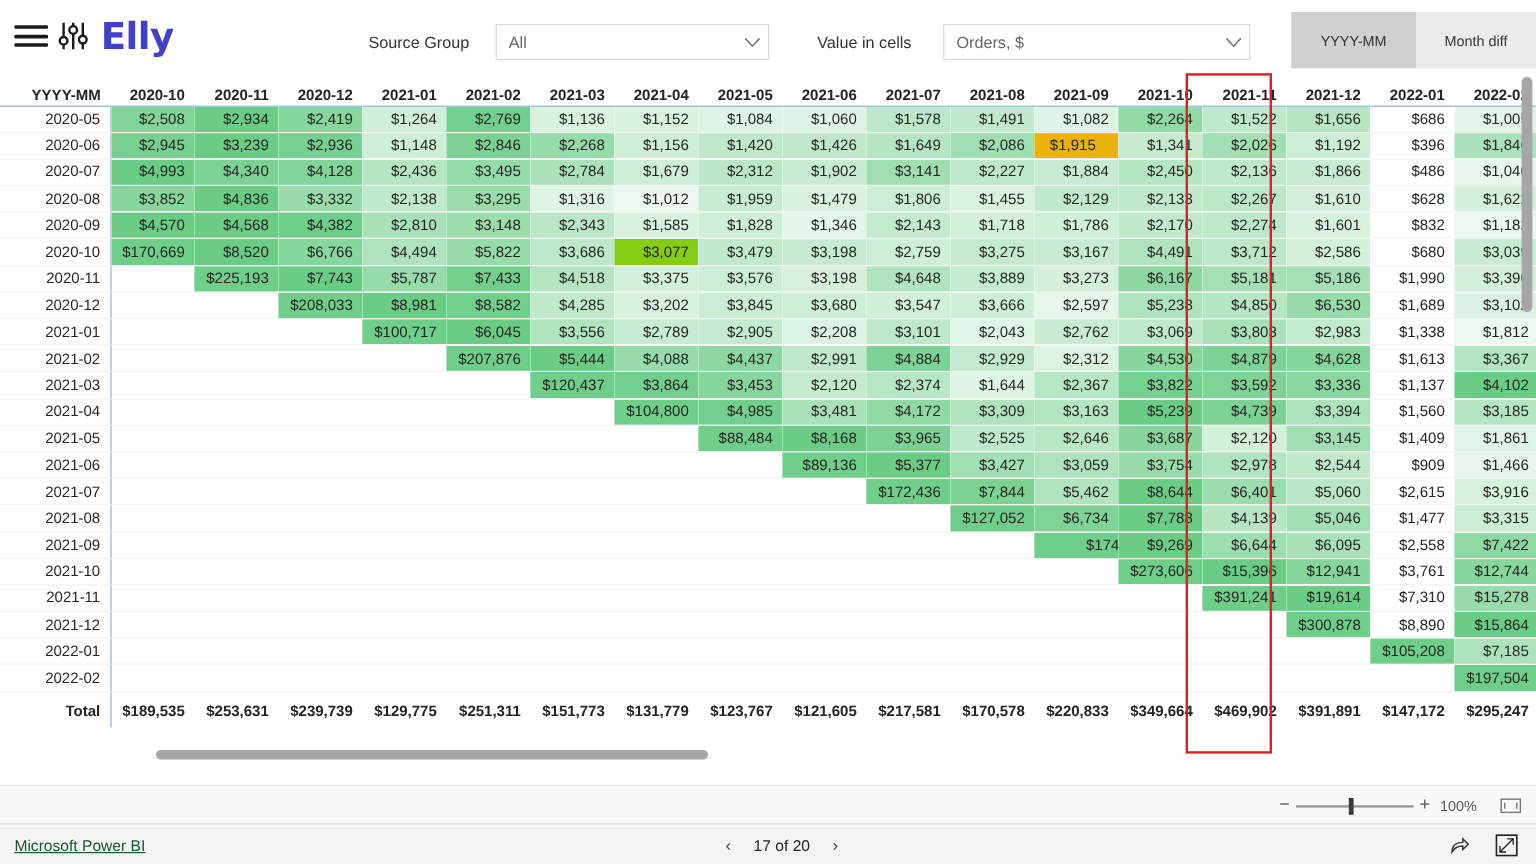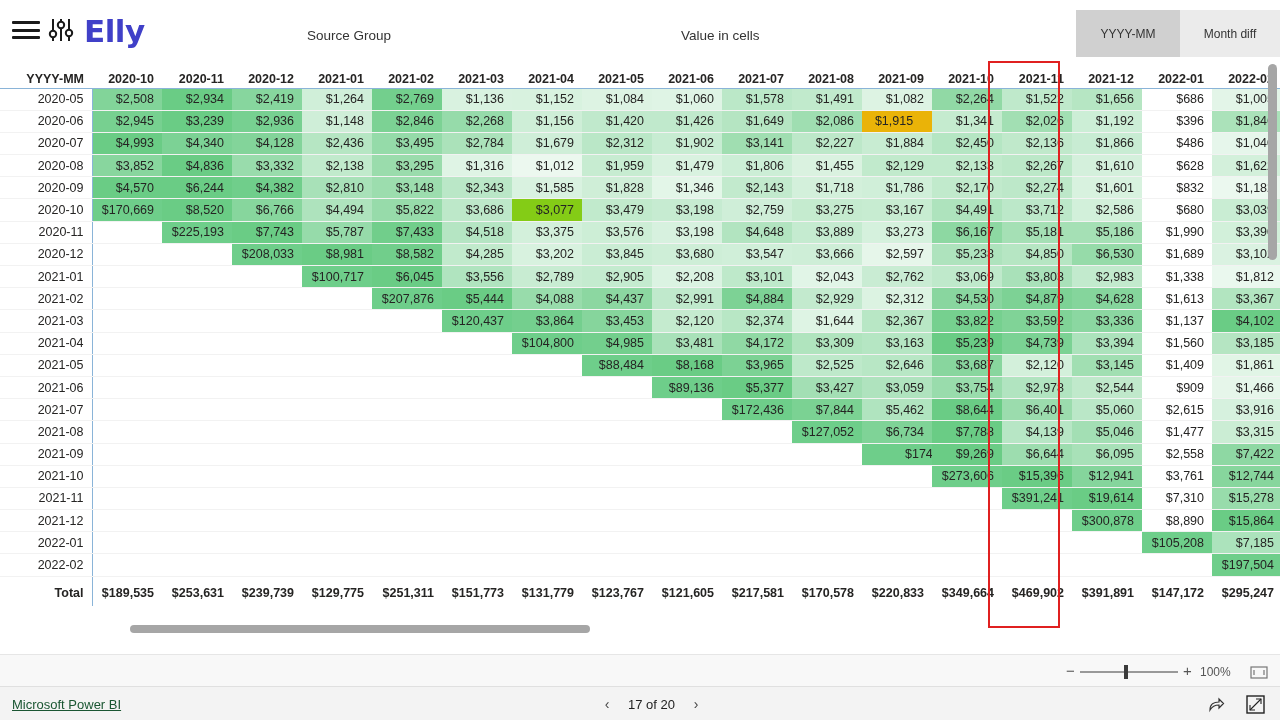--- a/index.html
+++ b/index.html
@@ -167,22 +167,38 @@
         <line x1="21" y1="2" x2="21" y2="24" stroke="#1a1a1a" stroke-width="2"></line>
         <circle cx="5" cy="17" r="3.2" fill="#fff" stroke="#1a1a1a" stroke-width="2"></circle>
         <circle cx="13" cy="8" r="3.2" fill="#fff" stroke="#1a1a1a" stroke-width="2"></circle>
         <circle cx="21" cy="16" r="3.2" fill="#fff" stroke="#1a1a1a" stroke-width="2"></circle>
       </svg>
     </div>
 
     <div class="brand">Elly</div>
 
     <div class="filter-label lbl-source">Source Group</div>
+    <div class="combo" id="combo-source">
+      <div class="val">All</div>
+      <div class="chev">
+        <svg width="14" height="9" viewBox="0 0 14 9">
+            <polyline points="1,1 7,7.5 13,1" fill="none" stroke="#777" stroke-width="1.3"></polyline>
+          </svg>
+      </div>
+    </div>
 
     <div class="filter-label lbl-value">Value in cells</div>
+    <div class="combo" id="combo-value">
+      <div class="val">Orders, $</div>
+      <div class="chev">
+        <svg width="14" height="9" viewBox="0 0 14 9">
+            <polyline points="1,1 7,7.5 13,1" fill="none" stroke="#777" stroke-width="1.3"></polyline>
+          </svg>
+      </div>
+    </div>
 
     <div class="toggle-group">
       <div class="toggle-btn" id="toggle-yyyymm">YYYY-MM</div>
       <div class="toggle-btn" id="toggle-monthdiff">Month diff</div>
     </div>
   </div>
 
   <div class="matrix">
     <table class="mx">
       <thead>
@@ -284,21 +300,21 @@
             <td style="width: 70px; background: rgb(193, 234, 204);">$2,129</td>
             <td style="width: 70px; background: rgb(193, 234, 204);">$2,133</td>
             <td style="width: 70px; background: rgb(188, 232, 200);">$2,267</td>
             <td style="width: 70px; background: rgb(212, 240, 220);">$1,610</td>
             <td style="width: 70px; background: rgb(255, 255, 255);">$628</td>
             <td style="width: 70px; background: rgb(211, 240, 219);">$1,622</td>
           </tr>
           <tr>
             <td class="rowhdr">2020-09</td>
             <td style="width: 70px; background: rgb(106, 204, 133);">$4,570</td>
-            <td style="width: 70px; background: rgb(106, 204, 133);">$6,244</td>
+            <td style="width: 70px; background: rgb(106, 204, 133);">$4,568</td>
             <td style="width: 70px; background: rgb(112, 206, 139);">$4,382</td>
             <td style="width: 70px; background: rgb(168, 225, 184);">$2,810</td>
             <td style="width: 70px; background: rgb(156, 221, 174);">$3,148</td>
             <td style="width: 70px; background: rgb(186, 231, 199);">$2,343</td>
             <td style="width: 70px; background: rgb(217, 242, 224);">$1,585</td>
             <td style="width: 70px; background: rgb(207, 238, 215);">$1,828</td>
             <td style="width: 70px; background: rgb(227, 246, 232);">$1,346</td>
             <td style="width: 70px; background: rgb(194, 234, 205);">$2,143</td>
             <td style="width: 70px; background: rgb(211, 240, 219);">$1,718</td>
             <td style="width: 70px; background: rgb(208, 239, 217);">$1,786</td>

